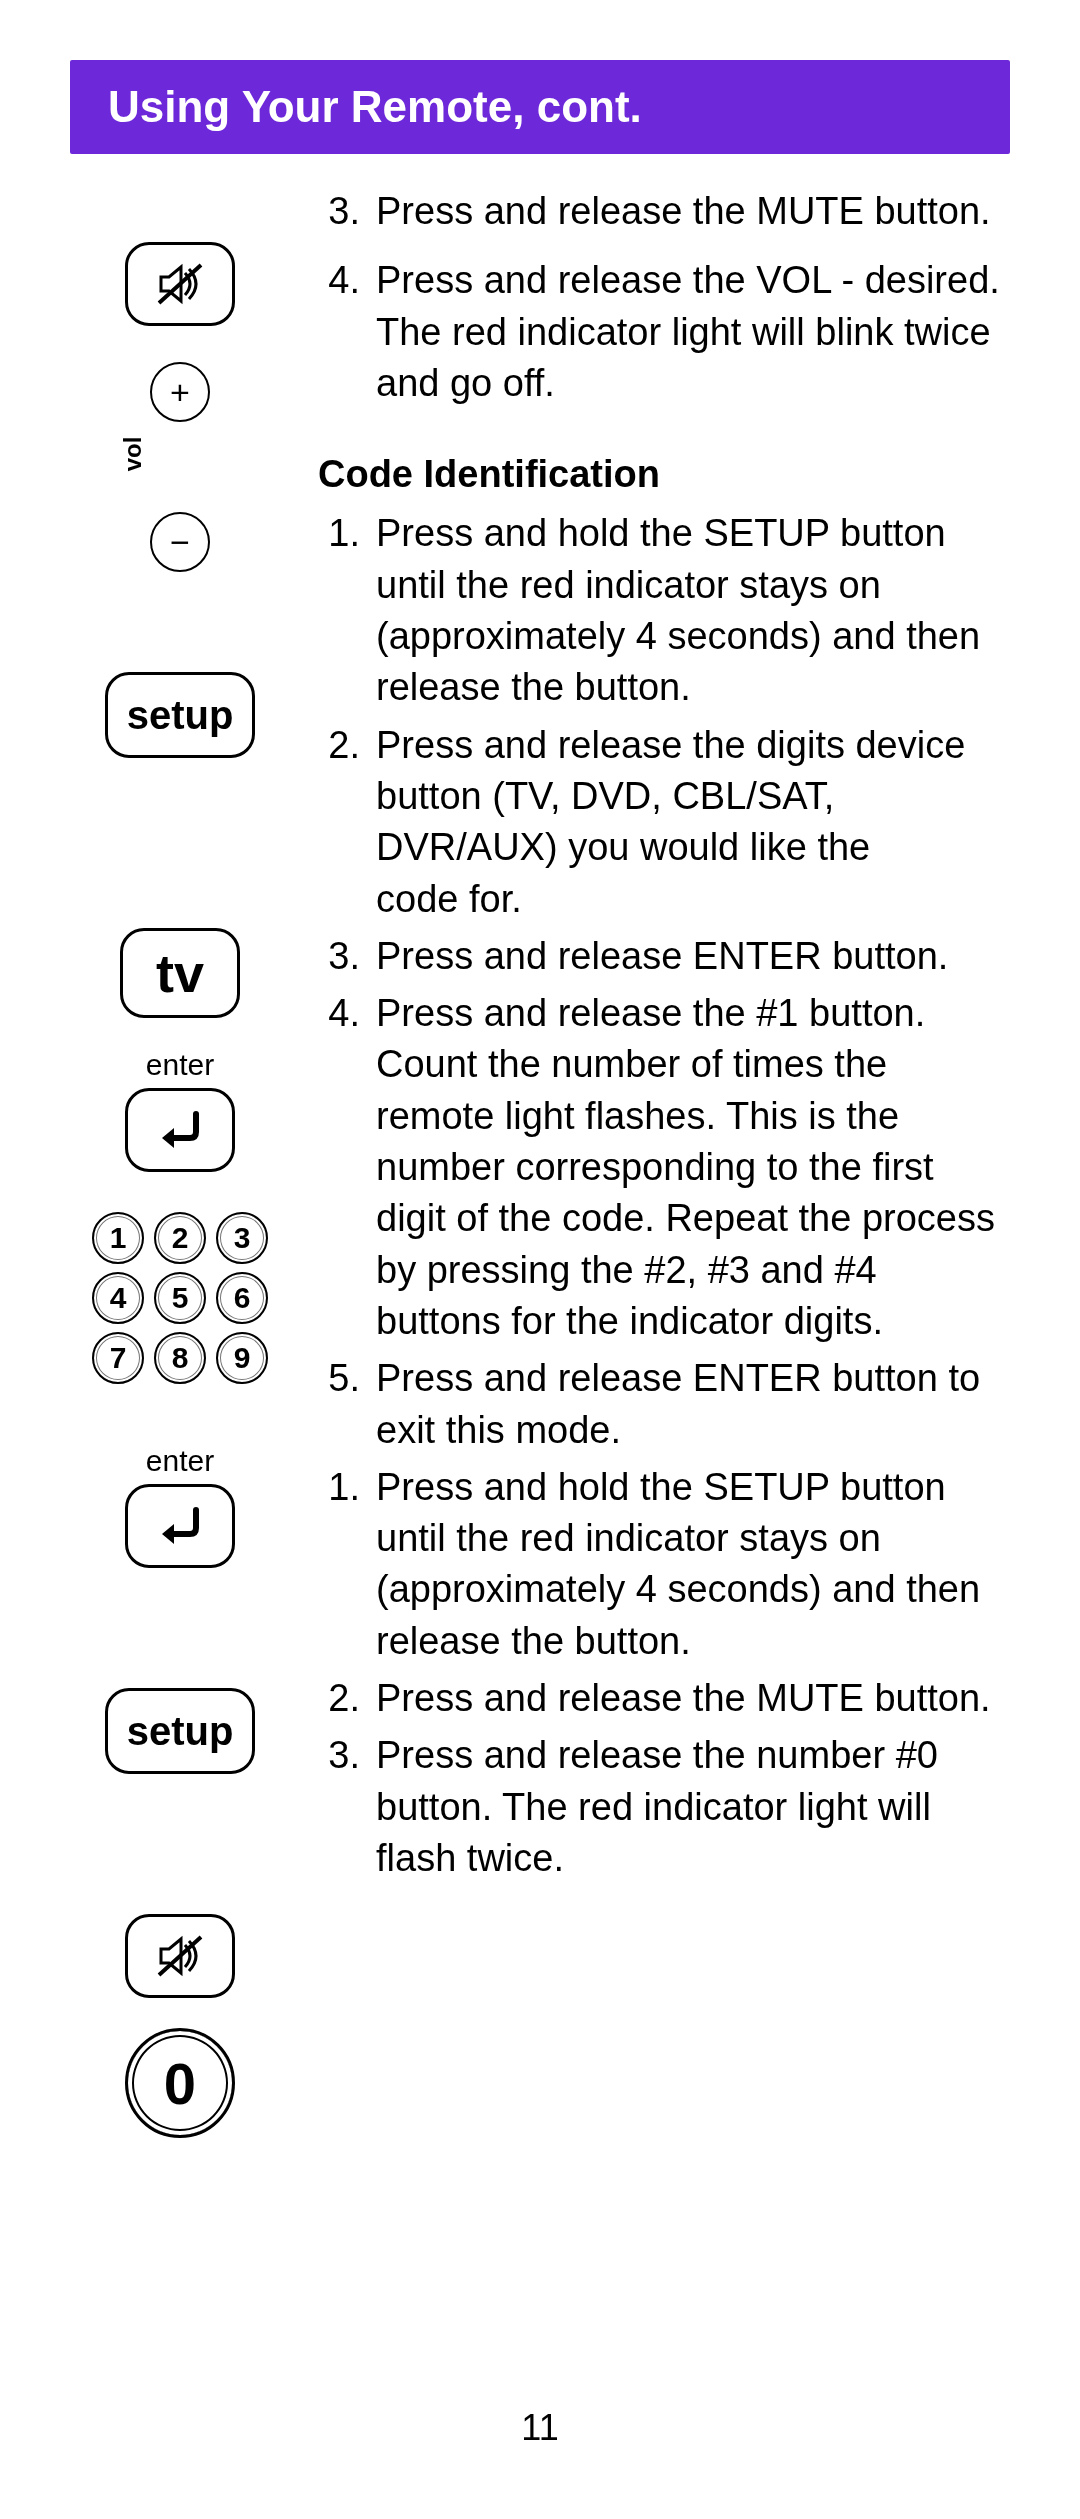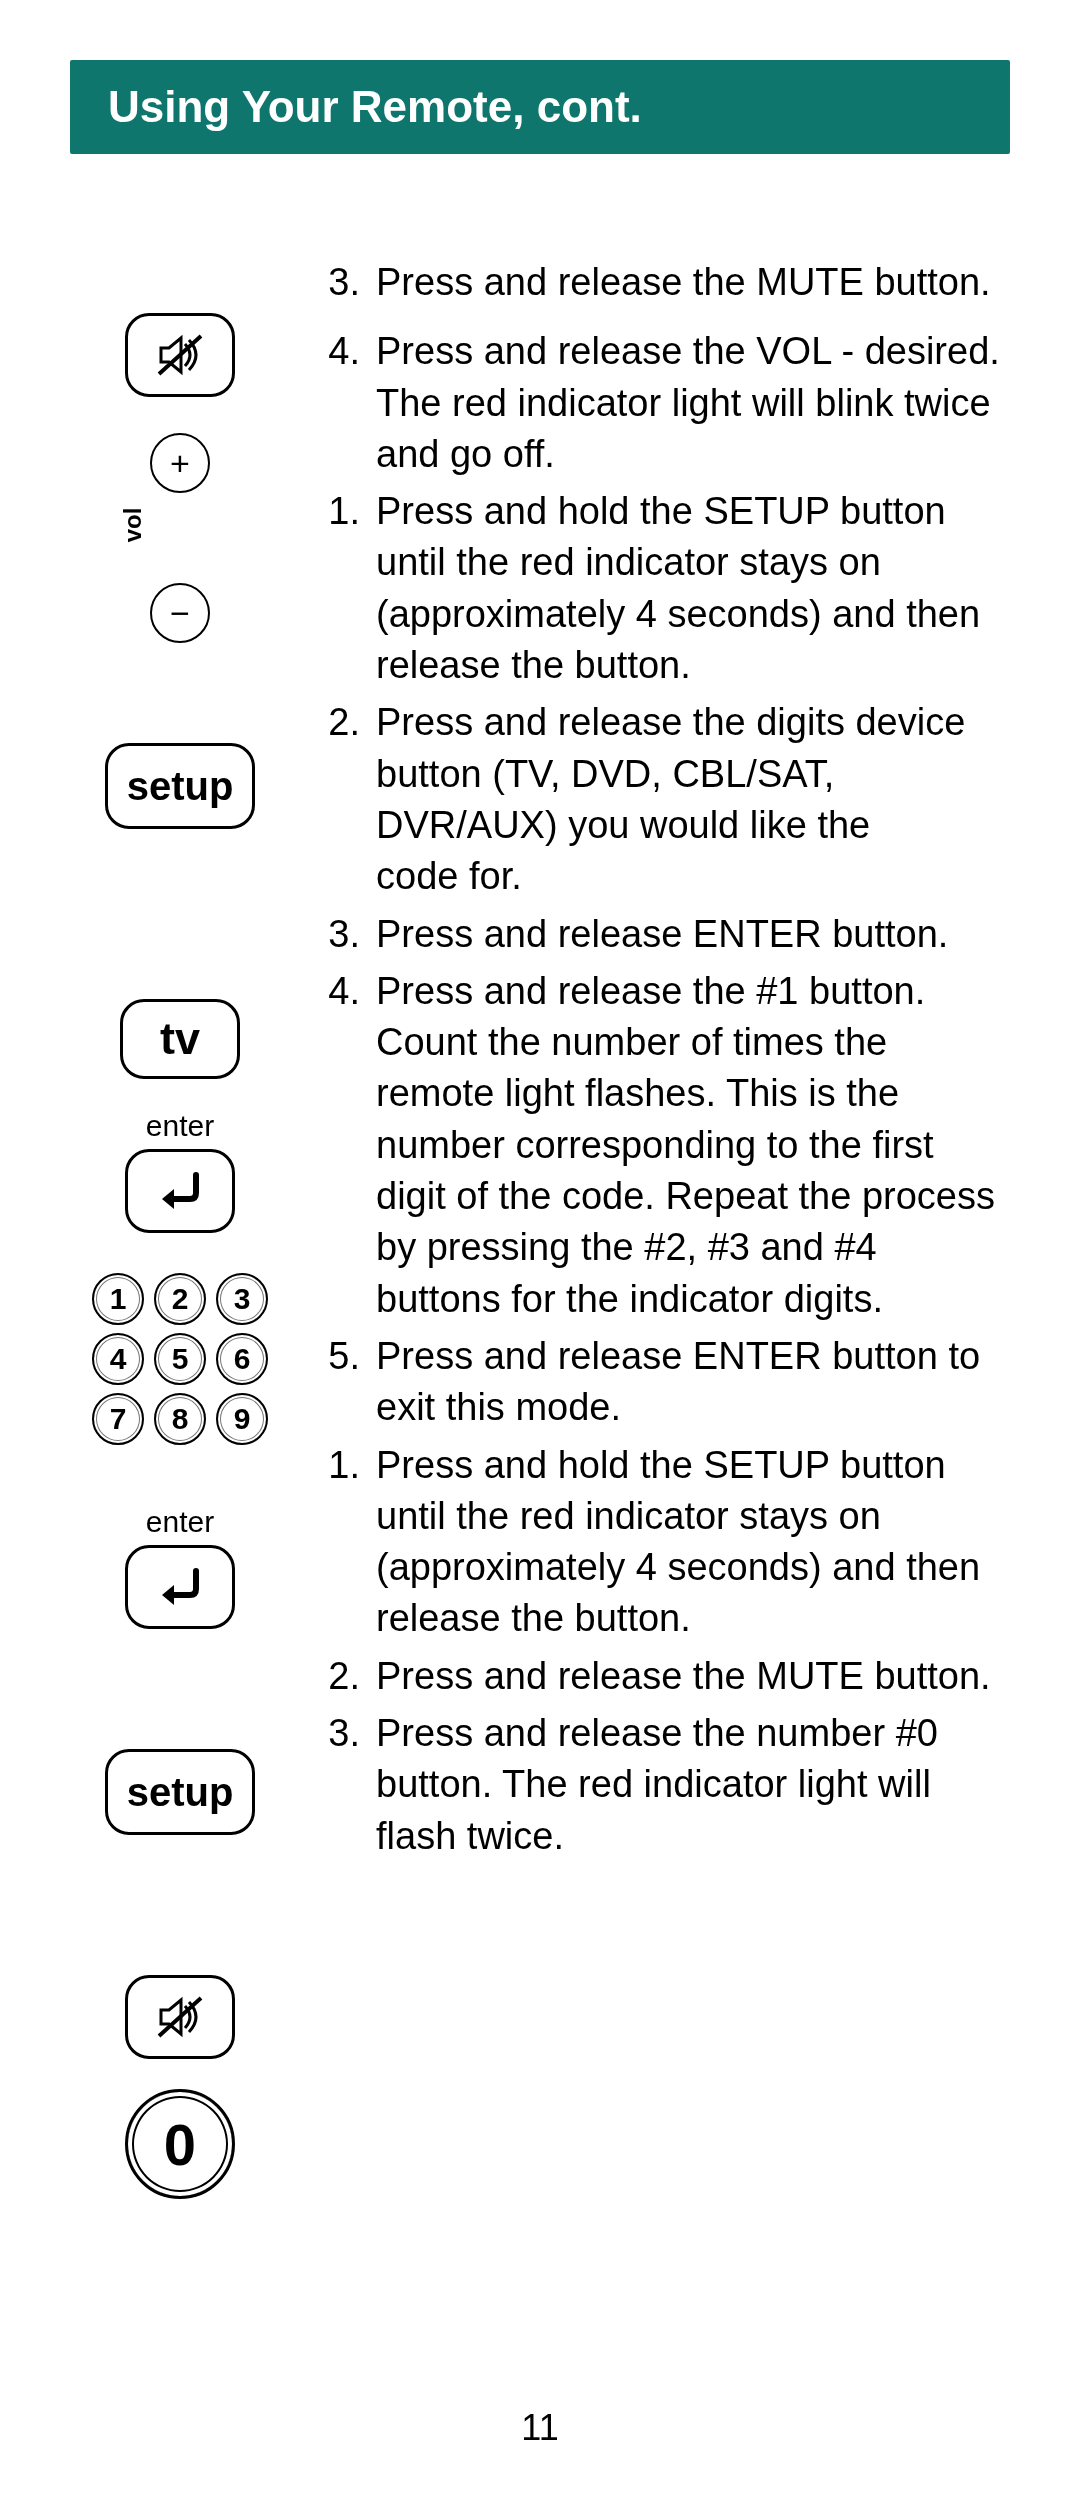--- a/index.html
+++ b/index.html
@@ -8,27 +8,27 @@
     height: 2519px;
     font-family: Arial, Helvetica, sans-serif;
     color: #000;
     background: #fff;
     position: relative;
   }
   .page {
     padding: 60px 70px 0 70px;
   }
   .title-bar {
-    background: #0f766e;
+    background: #6d28d9;
     color: #fff;
     font-weight: 700;
     font-size: 44px;
     padding: 22px 0 22px 38px;
     border-radius: 2px;
-    margin-bottom: 103px;
+    margin-bottom: 32px;
   }
   .content {
     display: flex;
     gap: 28px;
   }
   .icons-col {
     width: 220px;
     flex: 0 0 220px;
     display: flex;
     flex-direction: column;
@@ -78,22 +78,22 @@
     position: absolute;
     left: -34px;
     top: 78px;
   }
   .setup-btn {
     width: 150px; height: 86px;
     font-size: 40px;
     font-weight: 700;
   }
   .tv-btn {
-    width: 120px; height: 80px;
-    font-size: 45px;
+    width: 120px; height: 90px;
+    font-size: 54px;
     font-weight: 700;
   }
   .enter-group {
     display: flex;
     flex-direction: column;
     align-items: center;
     gap: 6px;
   }
   .enter-label {
     font-size: 30px;
@@ -256,20 +256,21 @@
         <li>
           <span class="num">3.</span>
           <span class="body"><span>Press and release the </span><span class="b">MUTE</span><span> button.</span></span>
         </li>
         <li style="margin-top:18px">
           <span class="num">4.</span>
           <span class="body"><span>Press and release the </span><span class="b">VOL - desired</span><span>. The red indicator light will blink twice and go off.</span></span>
         </li>
       </ol>
 
+      <div class="sec-head">Code Identification</div>
 
       <ol>
         <li>
           <span class="num">1.</span>
           <span class="body"><span>Press and hold the </span><span class="b">SETUP</span><span> button until the red indicator stays on (approximately 4 seconds) and then release the button.</span></span>
         </li>
         <li>
           <span class="num">2.</span>
           <span class="body"><span>Press and release the digits device button (</span><span class="b">TV, DVD, CBL/SAT, DVR/AUX</span><span>) you would like the</span><br><span>code for.</span></span>
         </li>

